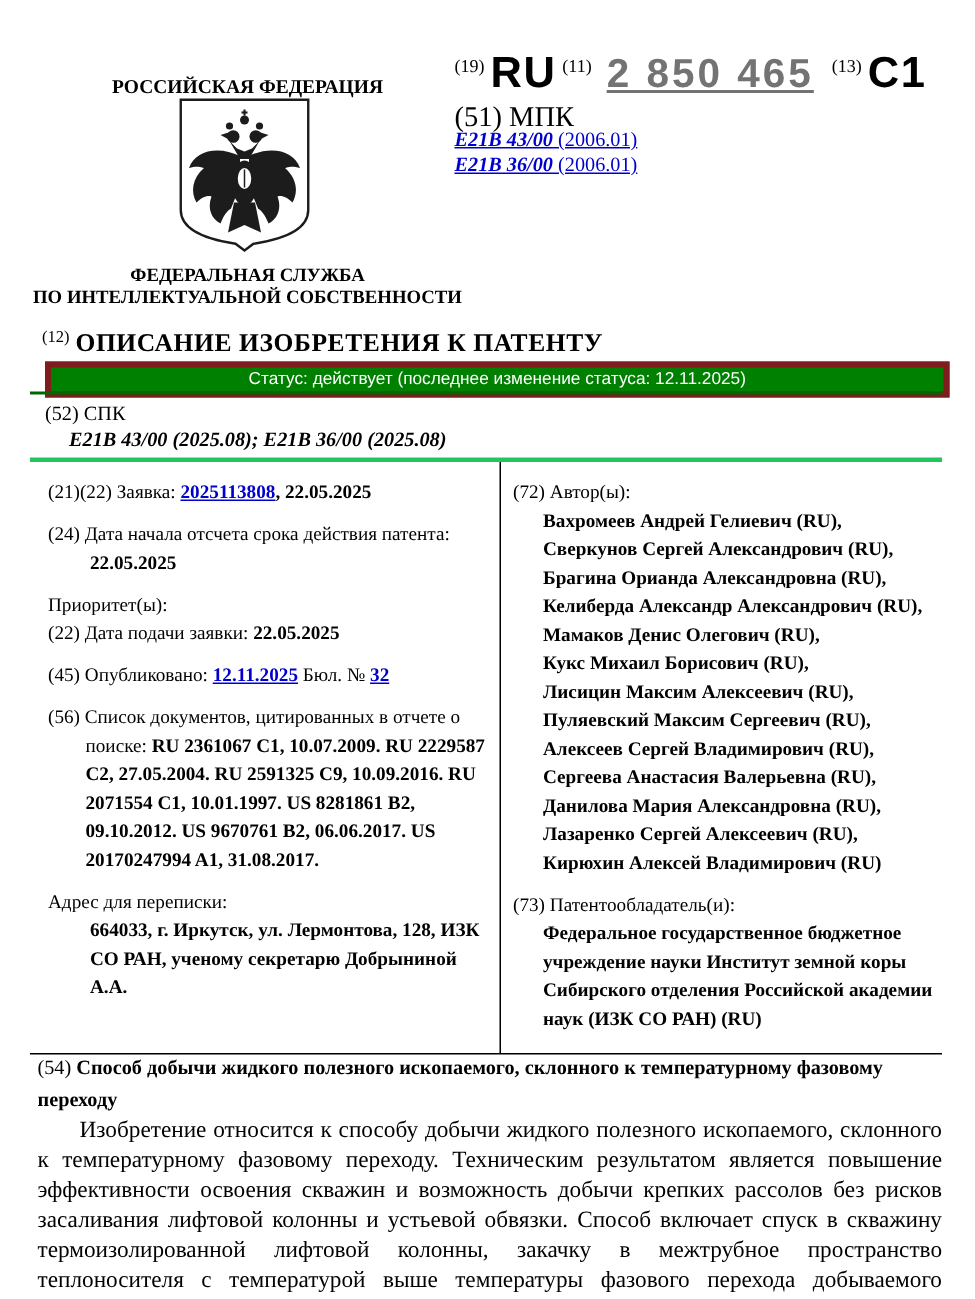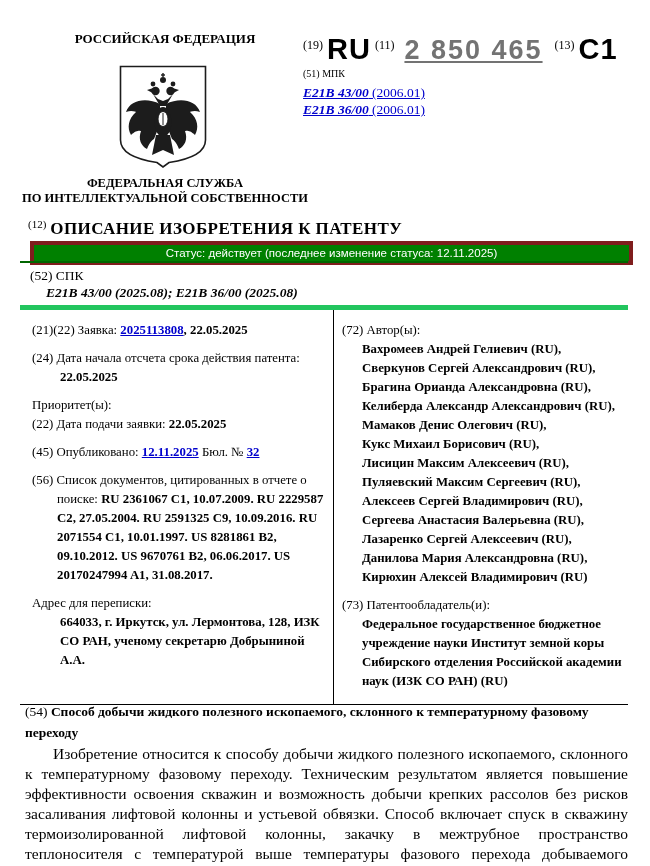--- a/index.html
+++ b/index.html
@@ -1,56 +1,56 @@
 <!DOCTYPE html>
 <html><head>
 <meta charset="utf-8">
 <style>
   html,body{margin:0;padding:0;background:#fff;}
   body{width:650px;height:866px;overflow:hidden;position:relative;
        font-family:"Liberation Serif",serif;color:#000;}
   .abs{position:absolute;}
 
   
-  .country{left:35px;top:31px;width:260px;text-align:center;
+  .country{left:35px;top:50px;width:260px;text-align:center;
            font-weight:bold;font-size:13px;}
   .emblem{left:118px;top:64px;width:90px;height:106px;}
   .agency{left:20px;top:176px;width:290px;text-align:center;
           font-weight:bold;font-size:12.5px;line-height:14.5px;}
 
   
   .pubrow{left:303px;top:33px;white-space:nowrap;}
   .sup{font-size:12px;position:relative;top:-10px;font-weight:normal;}
   .bigcode{font-family:"Liberation Sans",sans-serif;font-weight:bold;
            font-size:29px;letter-spacing:1px;}
   .docnum{font-family:"Liberation Sans",sans-serif;font-weight:bold;
           font-size:27px;color:#737373;text-decoration:underline;
           letter-spacing:2px;margin:0 8px 0 6px;cursor:pointer;}
-  .ipc-label{left:303px;top:68px;font-size:10px;}
+  .ipc-label{left:303px;top:68px;font-size:19px;}
   .ipc-rows{left:303px;top:84px;font-size:13.5px;line-height:17px;}
   .lnk{color:#0000cc;text-decoration:underline;cursor:pointer;}
   .ipc-rows .code{font-weight:bold;font-style:italic;}
 
   
   .title12{left:28px;top:219px;white-space:nowrap;}
   .sup12{font-size:11px;position:relative;top:-6px;}
   .t12{font-size:17px;font-weight:bold;letter-spacing:.4px;}
   .statusbar{left:30px;top:241px;width:595px;height:16px;background:#008000;
              border:4px solid #7f1d1d;color:#fff;text-align:center;
              font-family:"Liberation Sans",sans-serif;font-size:11.5px;
              line-height:16px;}
   .status-underline{left:20px;top:261px;width:608px;height:2px;background:#006600;}
 
   
   .cpc-label{left:30px;top:268px;font-size:13.5px;}
   .cpc-codes{left:30px;top:285px;font-size:13.5px;font-weight:bold;font-style:italic;margin-left:16px;}
 
   
   .columns{left:20px;top:305px;width:608px;display:flex;box-sizing:border-box;
-           border-top:5px solid #22c55e;border-bottom:1px solid #000;}
+           border-top:3px solid #22c55e;border-bottom:1px solid #000;}
   .col-left{width:313px;box-sizing:border-box;padding:11px 4px 4px 12px;
             font-size:12.8px;line-height:19px;}
   .col-right{flex:1;box-sizing:border-box;border-left:1px solid #000;
              padding:11px 4px 4px 8px;font-size:12.8px;line-height:19px;}
   .field{margin:0 0 9px 0;}
   .b{font-weight:bold;}
   .lbl{font-weight:normal;}
   .ind{padding-left:28px;font-weight:bold;}
   .ind2{padding-left:20px;font-weight:bold;}
   .hang{padding-left:25px;text-indent:-25px;}
@@ -186,22 +186,22 @@
         <div class="ind2">Вахромеев Андрей Гелиевич (RU),</div>
         <div class="ind2">Сверкунов Сергей Александрович (RU),</div>
         <div class="ind2">Брагина Орианда Александровна (RU),</div>
         <div class="ind2">Келиберда Александр Александрович (RU),</div>
         <div class="ind2">Мамаков Денис Олегович (RU),</div>
         <div class="ind2">Кукс Михаил Борисович (RU),</div>
         <div class="ind2">Лисицин Максим Алексеевич (RU),</div>
         <div class="ind2">Пуляевский Максим Сергеевич (RU),</div>
         <div class="ind2">Алексеев Сергей Владимирович (RU),</div>
         <div class="ind2">Сергеева Анастасия Валерьевна (RU),</div>
+        <div class="ind2">Данилова Мария Александровна (RU),</div>
         <div class="ind2">Лазаренко Сергей Алексеевич (RU),</div>
-        <div class="ind2">Данилова Мария Александровна (RU),</div>
         <div class="ind2">Кирюхин Алексей Владимирович (RU)</div>
       </div>
 
       <div class="field">
         <div class="lbl">(73) Патентообладатель(и):</div>
         <div class="ind2">Федеральное государственное бюджетное учреждение науки Институт земной коры Сибирского отделения Российской академии наук (ИЗК СО РАН) (RU)</div>
       </div>
 
     </div>
   </div>

